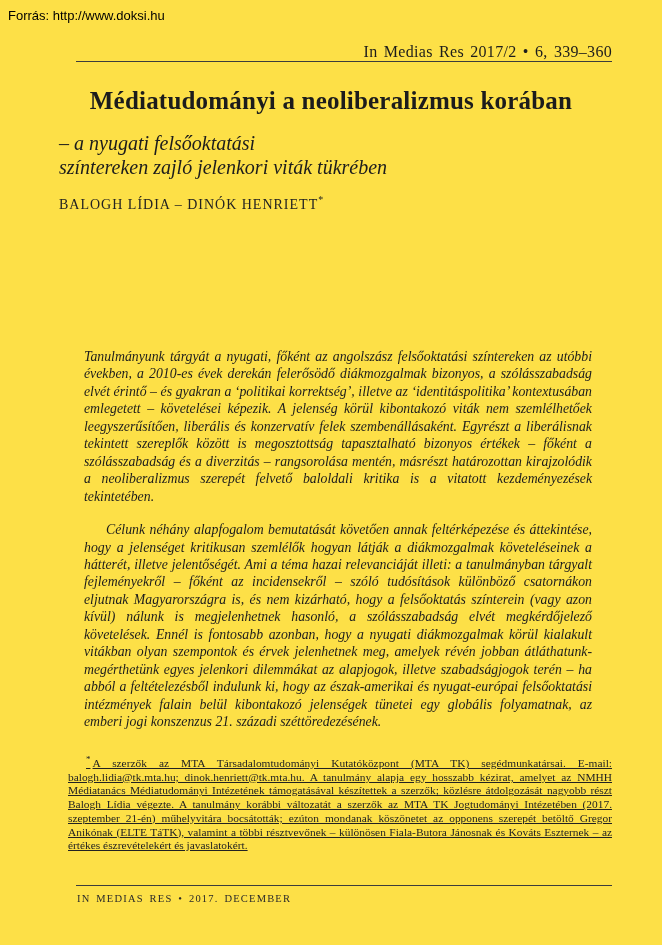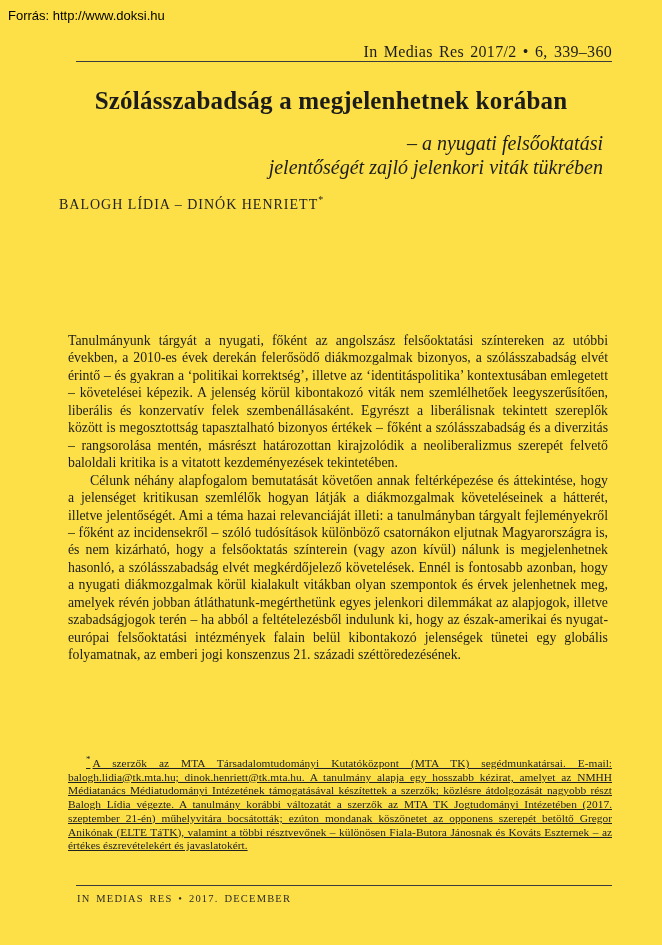--- a/index.html
+++ b/index.html
@@ -53,21 +53,21 @@
     text-align: center;
     font-size: 25px;
     font-weight: bold;
     letter-spacing: 0.2px;
   }
   .subtitle {
     position: absolute;
     top: 131px;
     left: 59px;
     width: 544px;
-    text-align: right;
+    text-align: left;
     font-style: italic;
     font-size: 20px;
     line-height: 24px;
   }
   .subtitle .sub-line {
     display: block;
   }
   .authors {
     position: absolute;
     top: 197px;
@@ -86,22 +86,23 @@
     position: absolute;
     top: 332px;
     left: 68px;
     width: 540px;
     font-size: 13.8px;
     line-height: 17.45px;
     text-align: justify;
     color: #1c1c1c;
   }
   .body-text p {
-    margin: 0;
+    margin: 16px;
     padding: 0;
+    font-style: italic;
   }
   .body-text p.indented {
     text-indent: 22px;
   }
   .footnote {
     position: absolute;
     top: 757px;
     left: 68px;
     width: 544px;
     font-size: 11.4px;
@@ -140,25 +141,25 @@
 <body>
 
 <div class="page">
 
   <div class="source-line">Forrás: http://www.doksi.hu</div>
 
   <div class="journal-line">In Medias Res 2017/2 • 6, 339–360</div>
 
   <div class="header-rule"></div>
 
-  <h1 class="title">Szólásszabadság a megjelenhetnek korában</h1>
+  <h1 class="title">Médiatudományi a neoliberalizmus korában</h1>
 
   <div class="subtitle">
     <span class="sub-line">– a nyugati felsőoktatási</span>
-    <span class="sub-line">jelentőségét zajló jelenkori viták tükrében</span>
+    <span class="sub-line">színtereken zajló jelenkori viták tükrében</span>
   </div>
 
   <div class="authors">
     <span>BALOGH LÍDIA – DINÓK HENRIETT</span><sup>*</sup>
   </div>
 
   <div class="body-text">
     <p class="para">Tanulmányunk tárgyát a nyugati, főként az angolszász felsőoktatási színtereken az utóbbi években, a 2010-es évek derekán felerősödő diákmozgalmak bizonyos, a szólásszabadság elvét érintő – és gyakran a ‘politikai korrektség’, illetve az ‘identitáspolitika’ kontextusában emlegetett – követelései képezik. A jelenség körül kibontakozó viták nem szemlélhetőek leegyszerűsítően, liberális és konzervatív felek szembenállásaként. Egyrészt a liberálisnak tekintett szereplők között is megosztottság tapasztalható bizonyos értékek – főként a szólásszabadság és a diverzitás – rangsorolása mentén, másrészt határozottan kirajzolódik a neoliberalizmus szerepét felvető baloldali kritika is a vitatott kezdeményezések tekintetében.</p>
     <p class="para indented">Célunk néhány alapfogalom bemutatását követően annak feltérképezése és áttekintése, hogy a jelenséget kritikusan szemlélők hogyan látják a diákmozgalmak követeléseinek a hátterét, illetve jelentőségét. Ami a téma hazai relevanciáját illeti: a tanulmányban tárgyalt fejleményekről – főként az incidensekről – szóló tudósítások különböző csatornákon eljutnak Magyarországra is, és nem kizárható, hogy a felsőoktatás színterein (vagy azon kívül) nálunk is megjelenhetnek hasonló, a szólásszabadság elvét megkérdőjelező követelések. Ennél is fontosabb azonban, hogy a nyugati diákmozgalmak körül kialakult vitákban olyan szempontok és érvek jelenhetnek meg, amelyek révén jobban átláthatunk-megérthetünk egyes jelenkori dilemmákat az alapjogok, illetve szabadságjogok terén – ha abból a feltételezésből indulunk ki, hogy az észak-amerikai és nyugat-európai felsőoktatási intézmények falain belül kibontakozó jelenségek tünetei egy globális folyamatnak, az emberi jogi konszenzus 21. századi széttöredezésének.</p>
   </div>

